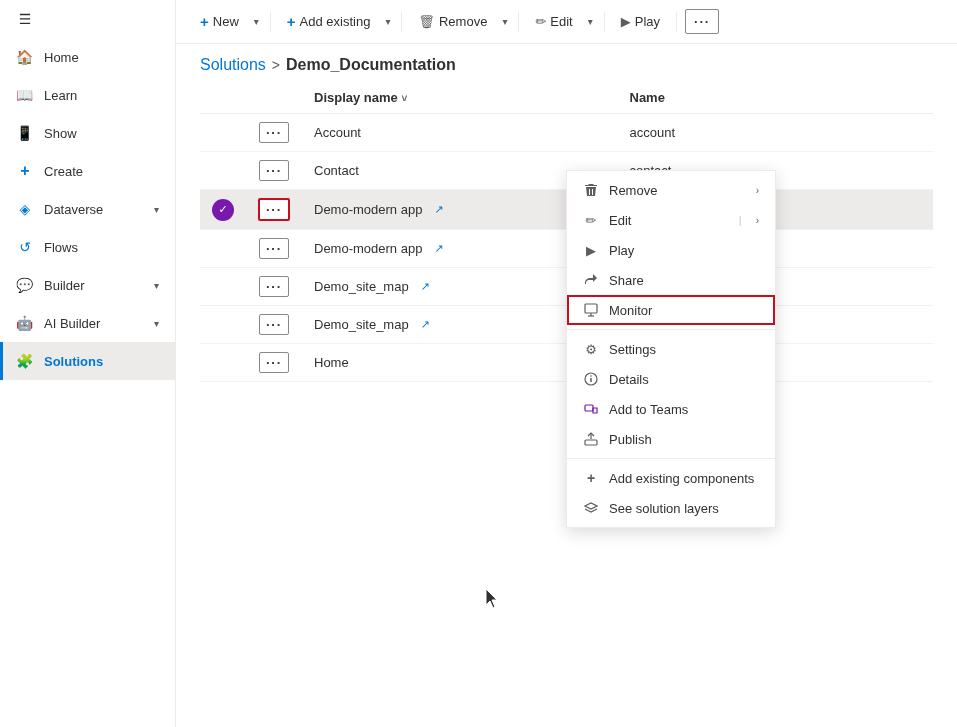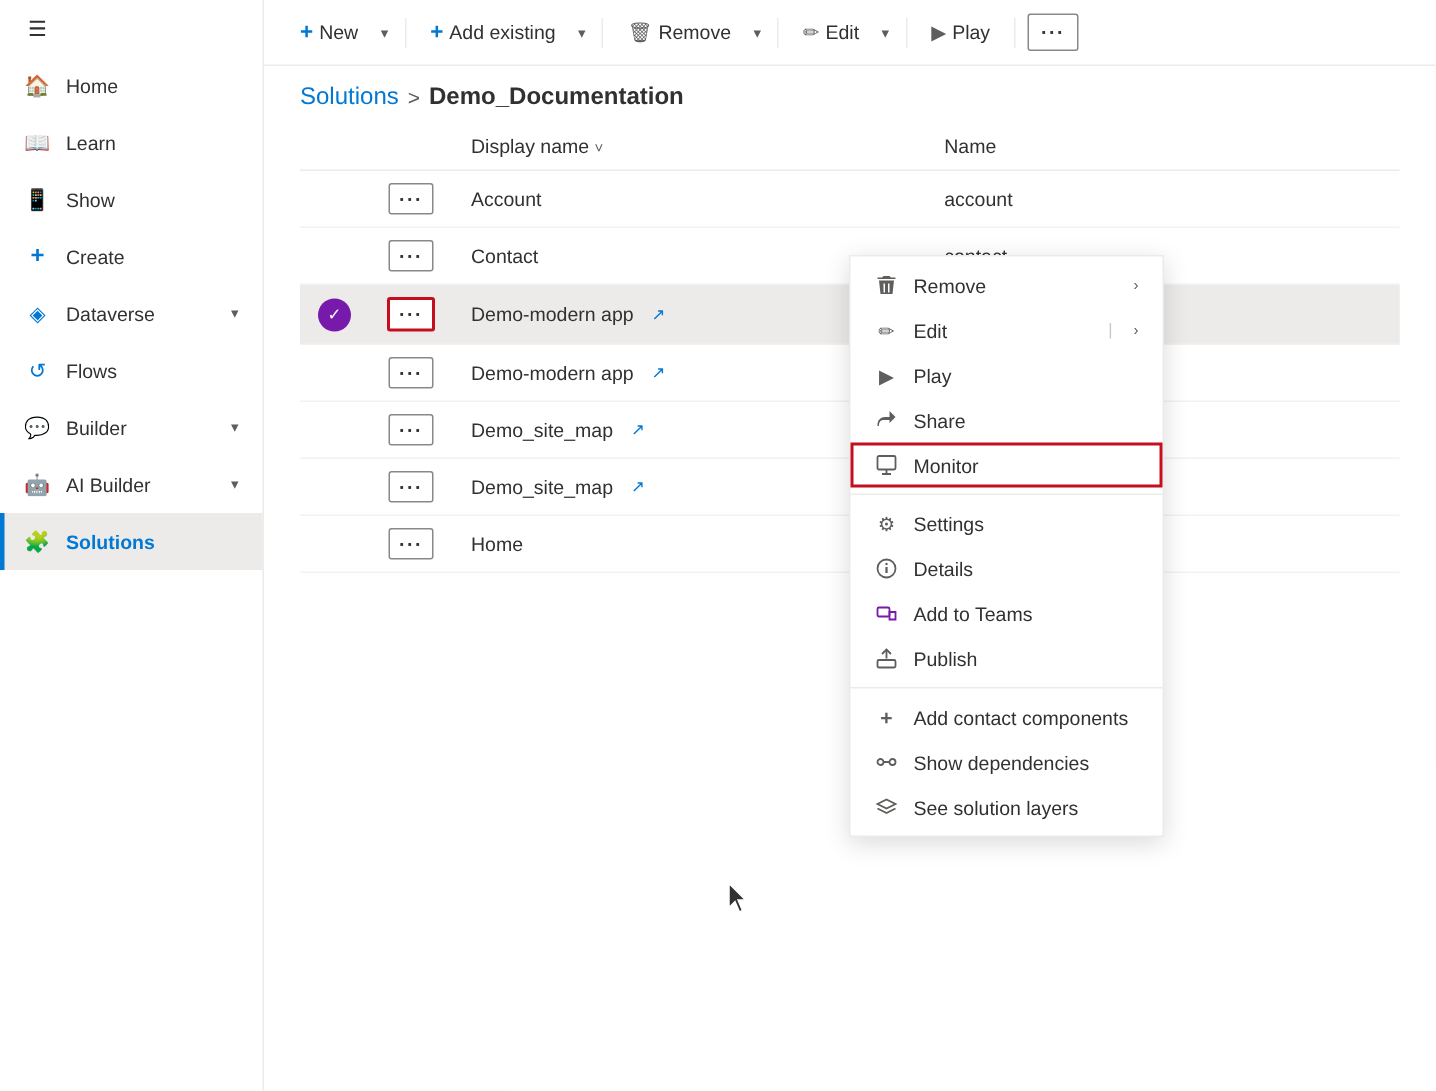--- a/index.html
+++ b/index.html
@@ -135,21 +135,21 @@
       position: relative;
     }
     .table {
       width: 100%;
       border-collapse: collapse;
     }
     .table th {
       text-align: left;
       padding: 8px 12px;
       color: #323130;
-      font-weight: 400;
+      font-weight: 700;
       font-size: 13px;
       border-bottom: 1px solid #edebe9;
       background: #fff;
     }
     .table th .sort-icon { font-size: 10px; color: #605e5c; }
     .table td {
       padding: 8px 12px;
       border-bottom: 1px solid #f3f2f1;
       color: #323130;
       font-size: 13px;
@@ -547,33 +547,23 @@
             <polyline points="4,4 7,1 10,4" stroke="#605e5c" stroke-width="1.2" fill="none"></polyline>
           </svg>
         </span>
         <span class="item-label">Publish</span>
       </div>
 
       <div class="menu-separator"></div>
 
       <div class="menu-item">
         <span class="item-icon" style="font-weight:bold; color:#605e5c; font-size:14px;">+</span>
-        <span class="item-label">Add contact components</span>
-      </div>
-
-      <div class="menu-item">
-        <span class="item-icon">
-          <svg width="14" height="14" viewBox="0 0 14 14" fill="none">
-            <circle cx="3" cy="7" r="2" stroke="#605e5c" stroke-width="1.2" fill="none"></circle>
-            <circle cx="11" cy="7" r="2" stroke="#605e5c" stroke-width="1.2" fill="none"></circle>
-            <line x1="5" y1="7" x2="9" y2="7" stroke="#605e5c" stroke-width="1.2"></line>
-          </svg>
-        </span>
-        <span class="item-label">Show dependencies</span>
-      </div>
+        <span class="item-label">Add existing components</span>
+      </div>
+
 
       <div class="menu-item">
         <span class="item-icon">
           <svg width="14" height="14" viewBox="0 0 14 14" fill="none">
             <path d="M1 5l6-3 6 3-6 3-6-3z" stroke="#605e5c" stroke-width="1.2" fill="none"></path>
             <path d="M1 8l6 3 6-3" stroke="#605e5c" stroke-width="1.2" fill="none"></path>
           </svg>
         </span>
         <span class="item-label">See solution layers</span>
       </div>

